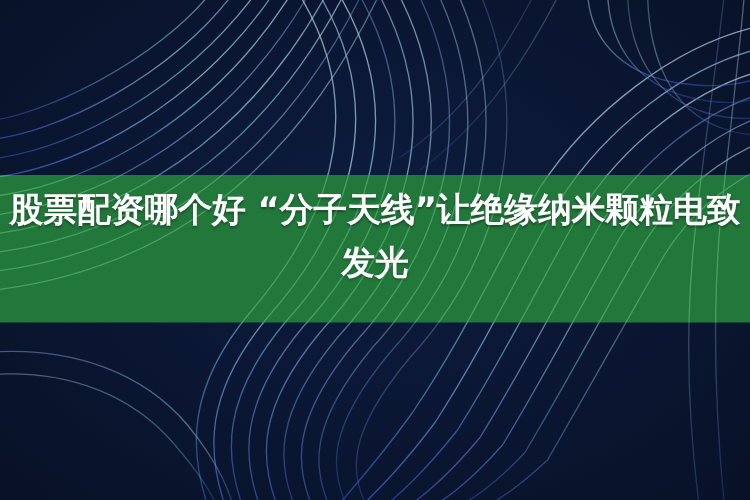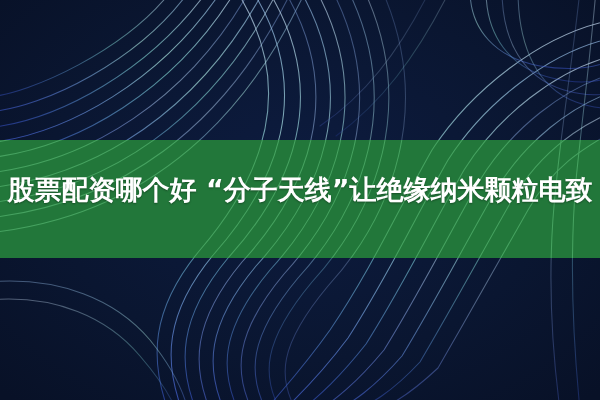--- a/index.html
+++ b/index.html
@@ -174,15 +174,16 @@
         <path d="M 596,-10 C 590,60 582,120 576,180 C 570,250 572,330 580,410"></path>
         <path d="M 580,-10 C 572,64 562,124 556,186 C 548,256 550,334 560,410"></path>
         <path d="M -12,282 C 60,276 116,300 150,340 C 176,372 184,394 188,410"></path>
         <path d="M -12,300 C 56,294 108,318 140,356 C 164,384 172,400 176,410"></path>
       </g>
     </svg>
   </div>
 
   <div class="headline">
     <span class="line">股票配资哪个好 “分子天线”让绝缘纳米颗粒电致</span>
+    <span class="line">发光</span>
   </div>
 
 </div>
 
 </body></html>

